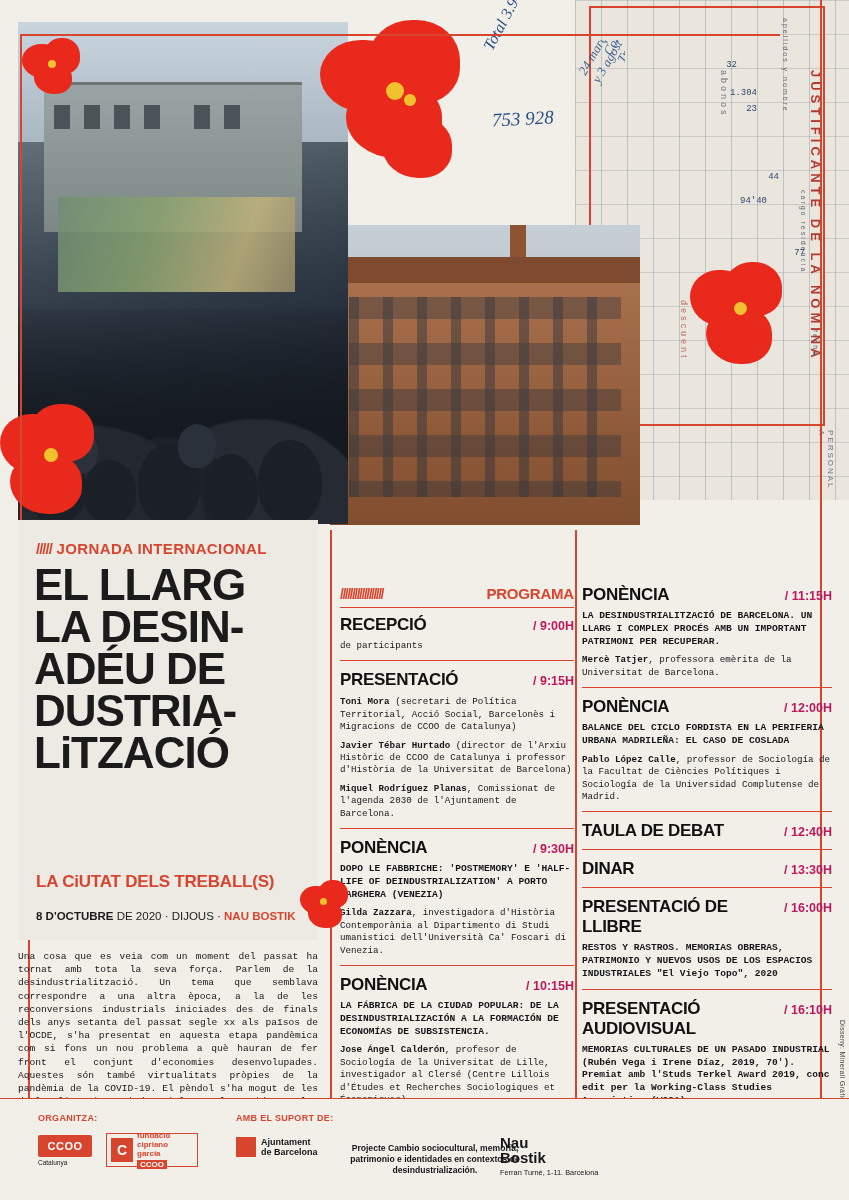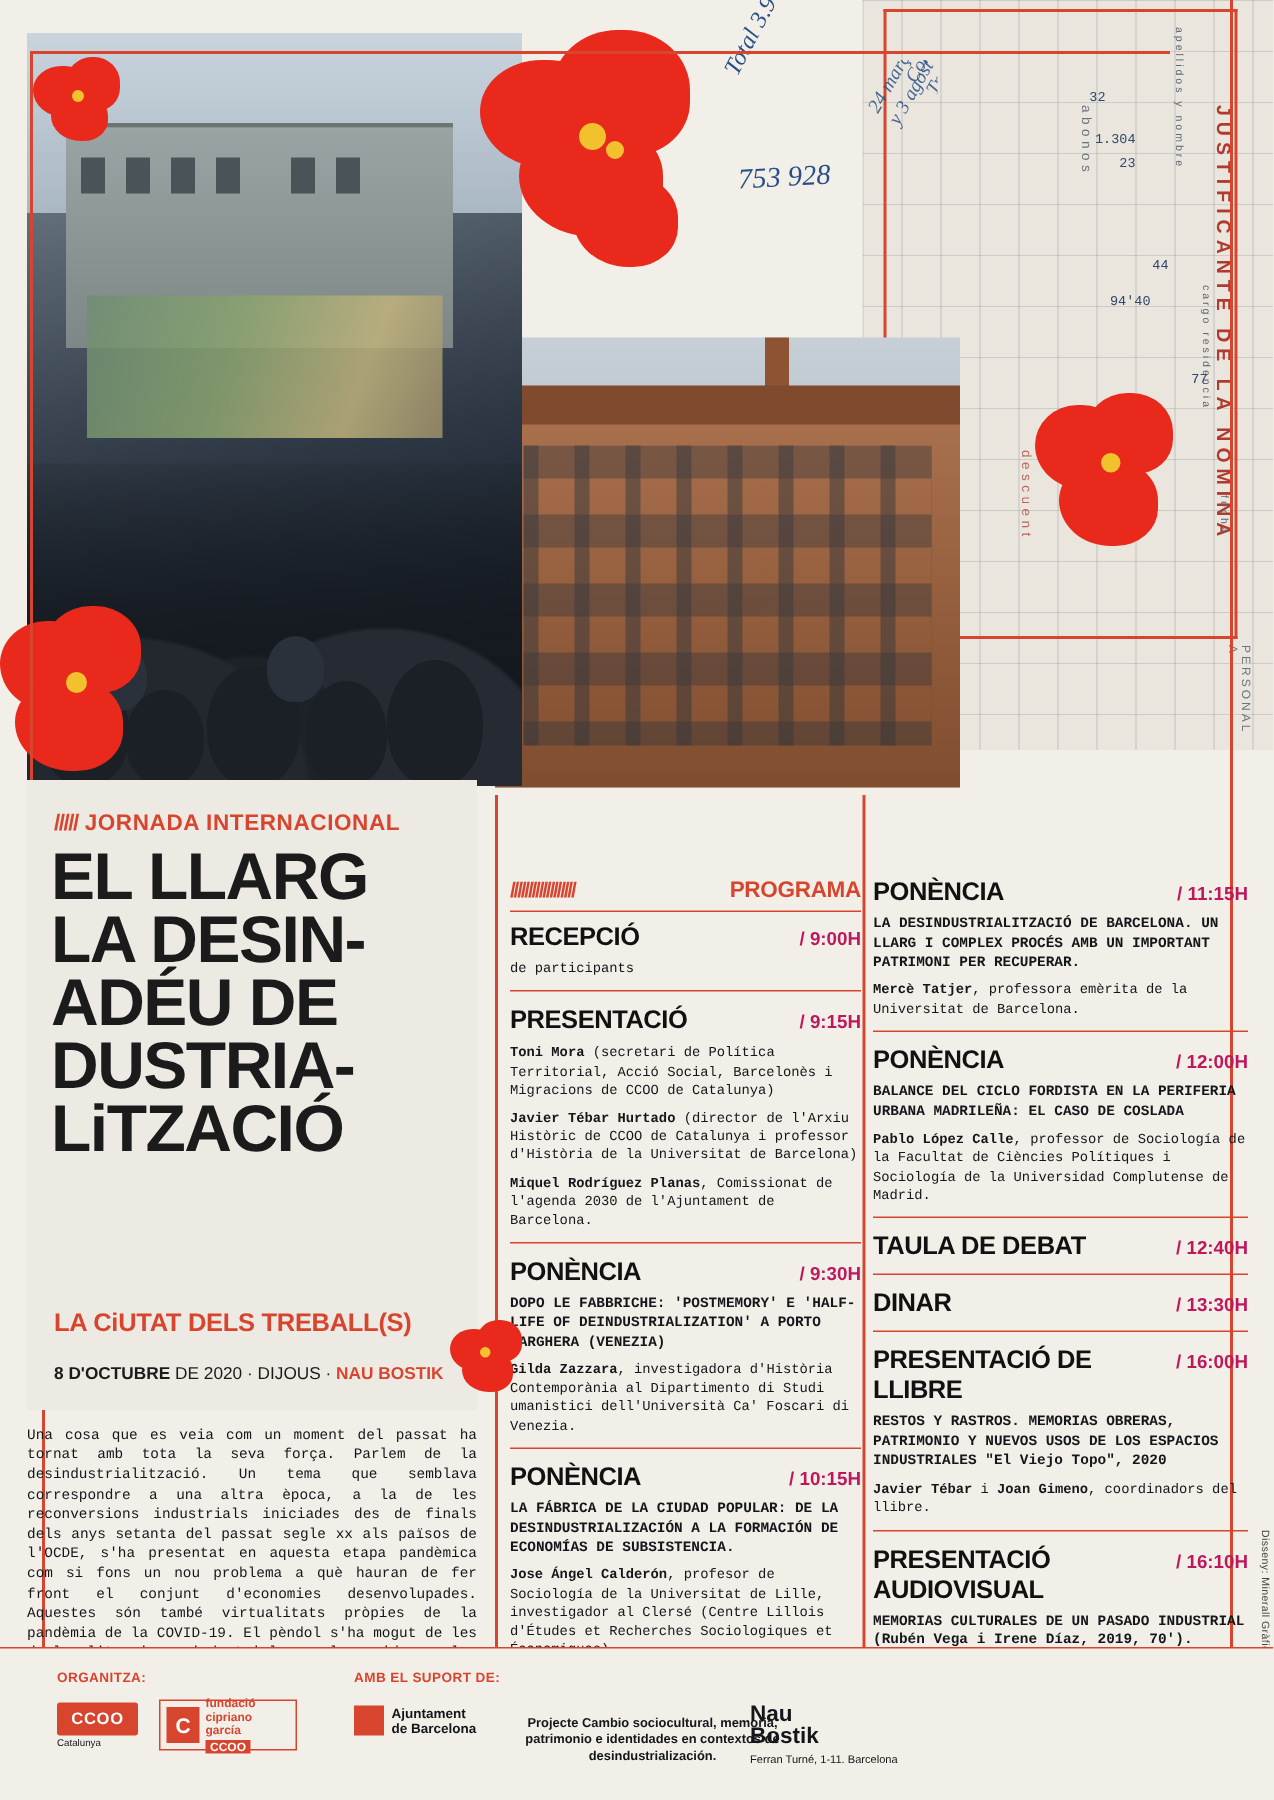--- a/index.html
+++ b/index.html
@@ -411,23 +411,20 @@
         <span class="sec-time">/ 13:30H</span>
       </div>
     </div>
 
     <div class="sec">
       <div class="sec-row">
         <span class="sec-title">PRESENTACIÓ DE LLIBRE</span>
         <span class="sec-time">/ 16:00H</span>
       </div>
       <div class="sec-lead mixed">RESTOS Y RASTROS. MEMORIAS OBRERAS, PATRIMONIO Y NUEVOS USOS DE LOS ESPACIOS INDUSTRIALES "El Viejo Topo", 2020</div>
-      <div class="sec-body person">
-        <b>Javier Tébar</b><span> i </span><b>Joan Gimeno</b><span>, coordinadors del llibre.</span>
-      </div>
     </div>
 
     <div class="sec last">
       <div class="sec-row">
         <span class="sec-title">PRESENTACIÓ AUDIOVISUAL</span>
         <span class="sec-time">/ 16:10H</span>
       </div>
       <div class="sec-lead mixed">MEMORIAS CULTURALES DE UN PASADO INDUSTRIAL (Rubén Vega i Irene Díaz, 2019, 70'). Premiat amb l'Studs Terkel Award 2019, conc edit per la Working-Class Studies Association (WCSA).</div>
       <div class="sec-body person">
         <b>Rubén Vega</b><span>, professor d'Història Contemporània de la Universidad de Oviedo.</span>

